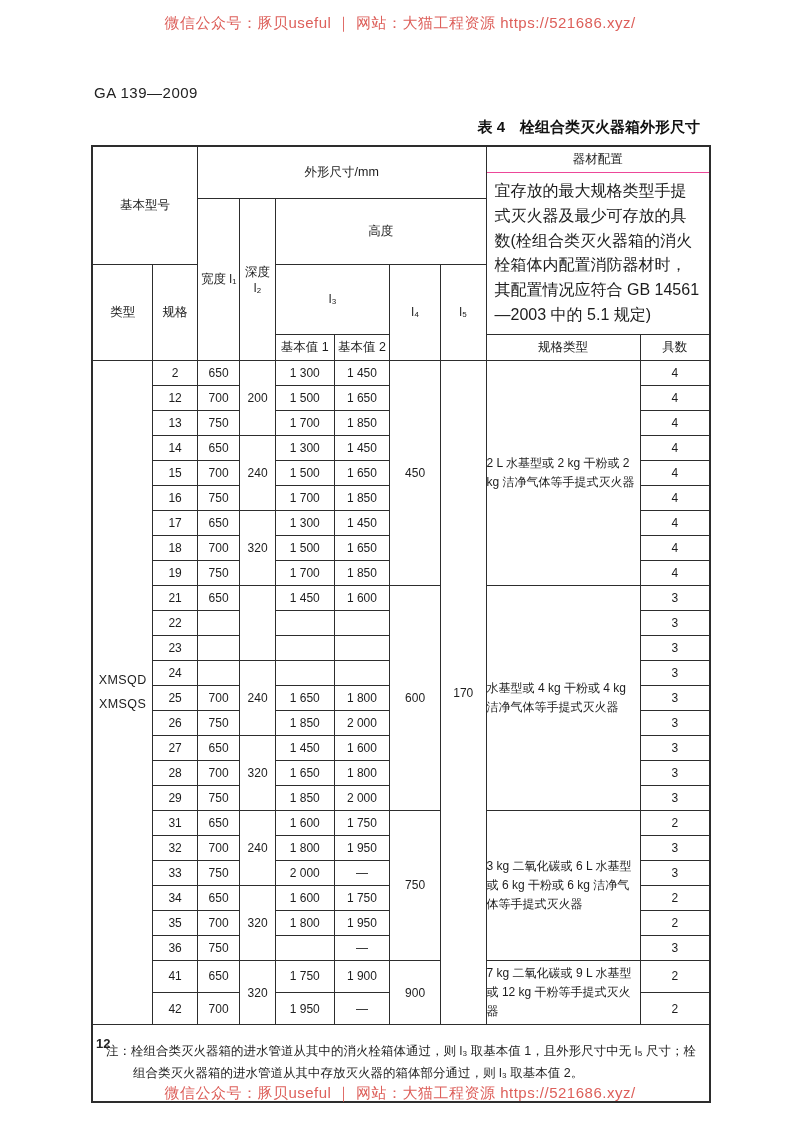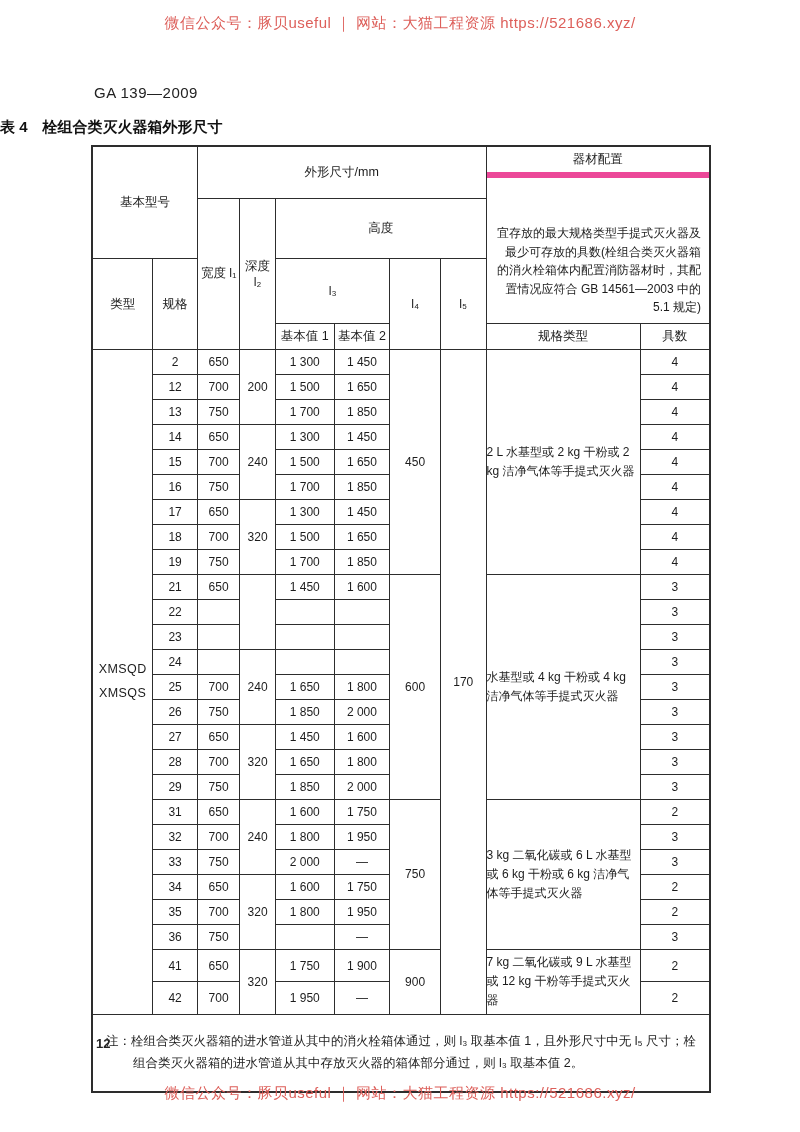--- a/index.html
+++ b/index.html
@@ -12,21 +12,21 @@
     position:absolute;left:0;width:800px;text-align:center;
     font-size:15px;letter-spacing:0.5px;
   }
   .watermark.top{top:14px;}
   .watermark.bottom{top:1084px;}
   .doc-code{
     position:absolute;top:84px;left:94px;font-weight:normal;font-size:15px;
     letter-spacing:0.5px;color:#222;
   }
   .table-title{
-    position:absolute;top:118px;left:0;width:700px;text-align:left;
+    position:absolute;top:118px;left:0;width:700px;text-align:right;
     font-weight:bold;font-size:15px;color:#111;
   }
   .table-wrap{position:absolute;top:145px;left:91px;}
   table{
     border-collapse:collapse;table-layout:fixed;width:620px;
     border:2px solid #2d2d2d;
   }
   th,td{
     border:1px solid #2d2d2d;font-weight:normal;font-size:12px;
     text-align:center;vertical-align:middle;padding:2px 3px;color:#1c1c1c;
@@ -34,22 +34,22 @@
   }
   thead th{font-size:12.5px;}
   thead tr.hr1{height:52px;}
   thead tr.hr2{height:32px;}
   thead tr.hr3{height:36px;}
   thead tr.hr4{height:26px;}
   tbody tr{height:25px;}
   td.left{text-align:left;padding:3px 0;line-height:1.6;}
   td.model{white-space:pre-line;font-size:12.5px;line-height:1.9;letter-spacing:0.4px;}
   th.equip{padding:0;vertical-align:top;}
-  .equip-title{border-bottom:6px solid #ec4899;padding:4px 0;font-size:12.5px;}
-  .equip-text{padding:6px 8px;font-size:12px;text-align:right;line-height:1.55;margin-top:40px;}
+  .equip-title{border-bottom:1px solid #ec4899;padding:4px 0;font-size:12.5px;}
+  .equip-text{padding:6px 8px;font-size:16px;text-align:left;line-height:1.55;}
   td.note-cell{
     text-align:left;font-size:12.5px;line-height:1.75;
     padding:9px 12px 9px 40px;text-indent:-27px;height:58px;vertical-align:middle;margin-top:38px;
   }
   .page-number{position:absolute;top:1036px;left:96px;font-size:13px;font-weight:600;color:#222;}
 </style>
 </head>
 <body>
 
 <div class="watermark top" style="color: rgb(221, 95, 90);">微信公众号：豚贝useful ｜ 网站：大猫工程资源 https://521686.xyz/</div>

